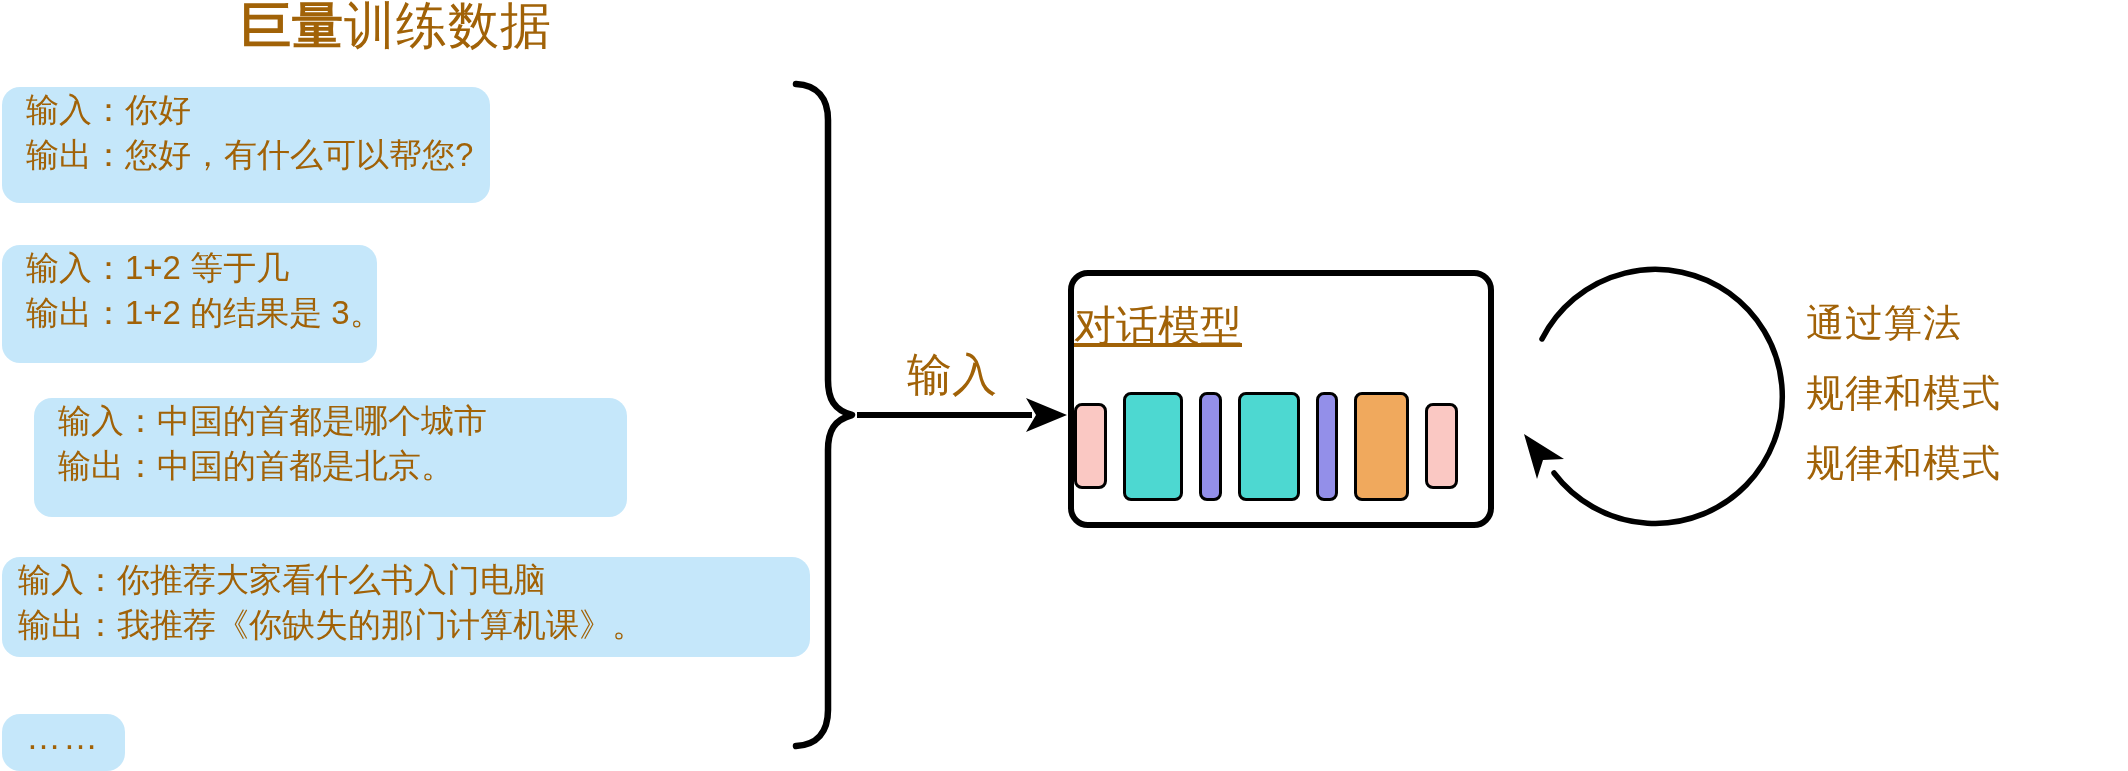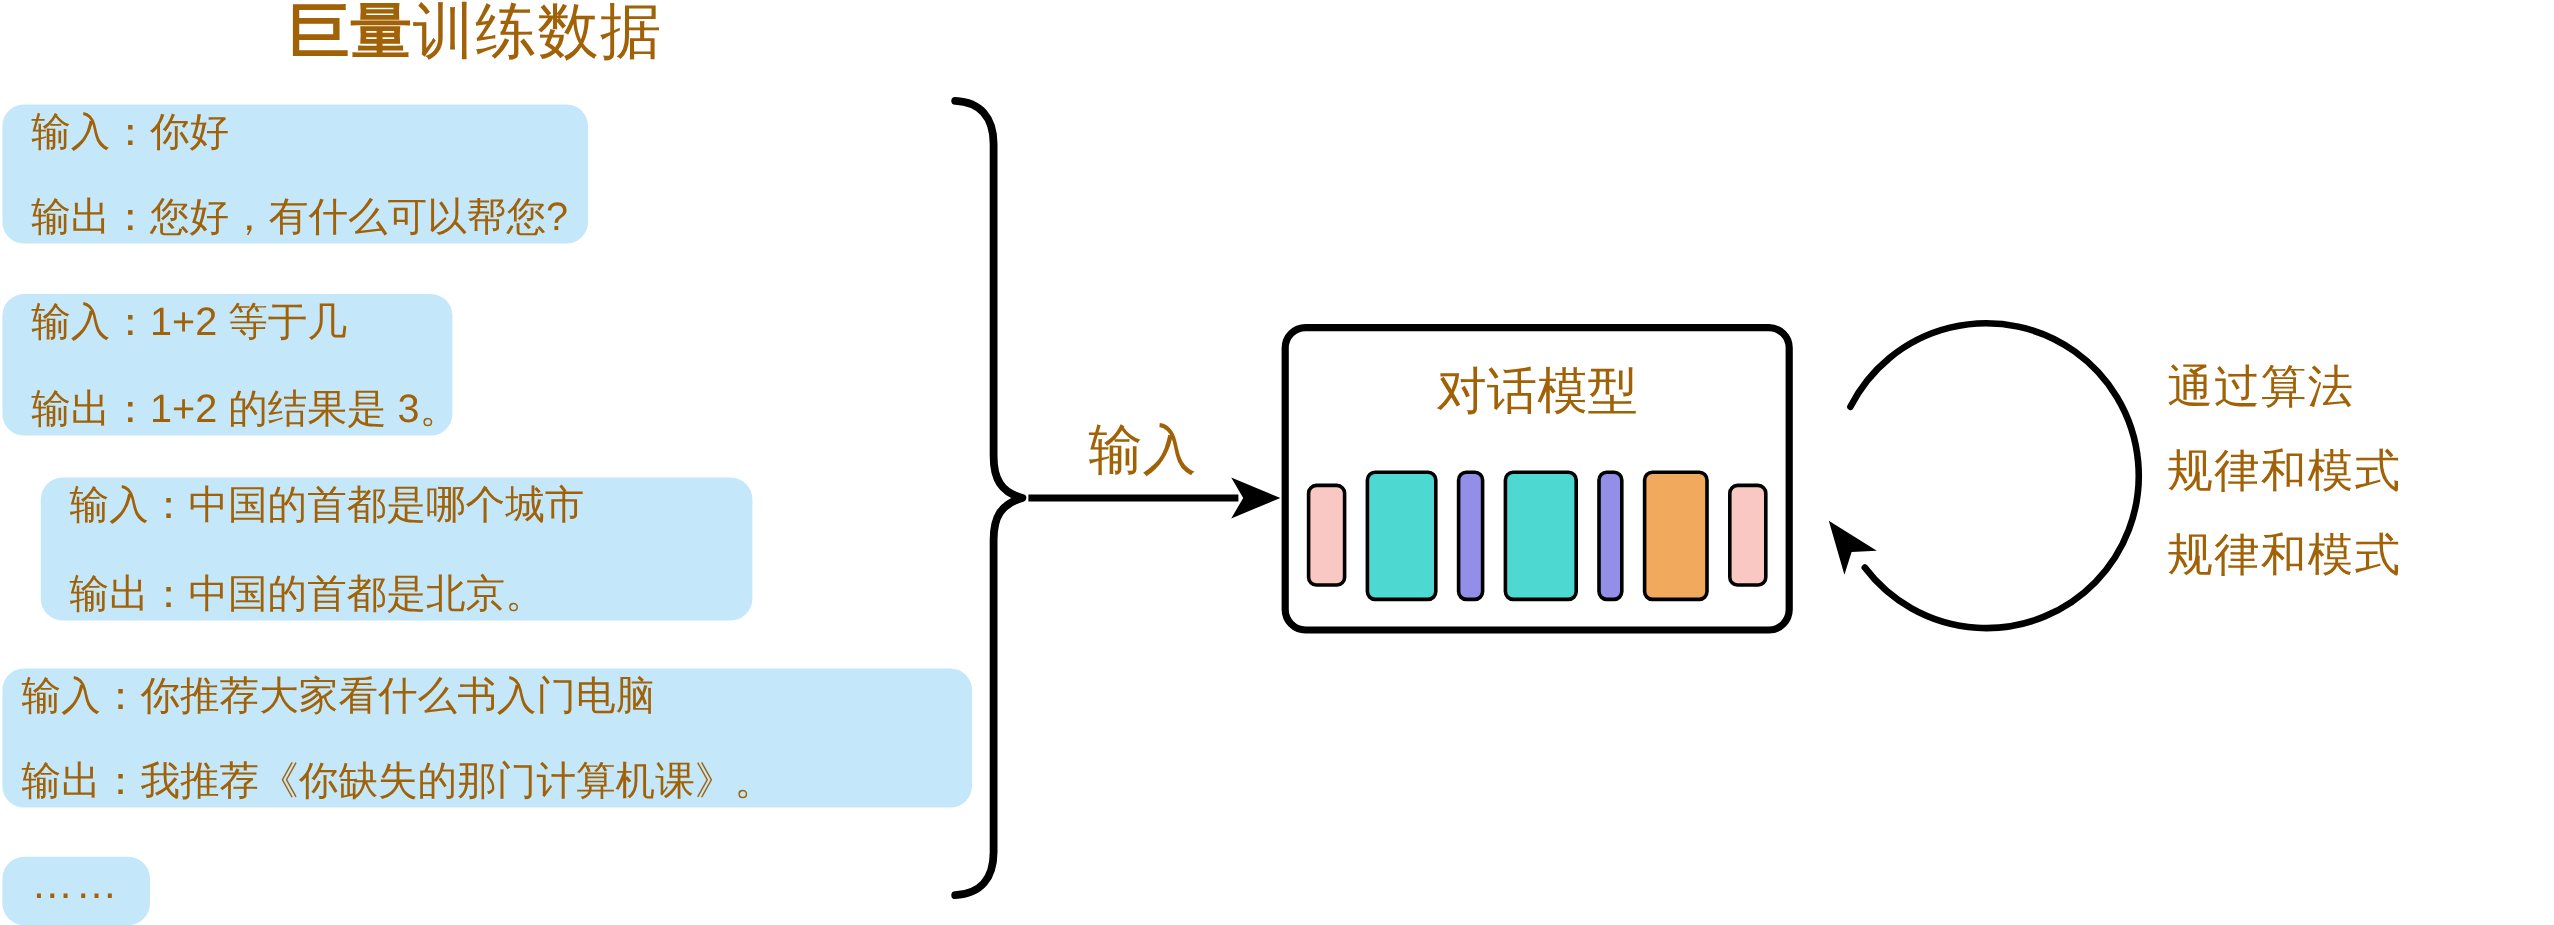--- a/index.html
+++ b/index.html
@@ -9,37 +9,37 @@
     background:#ffffff;
   }
   .title{
     position:absolute;left:0;top:-4px;width:792px;text-align:center;
     font-size:51px;line-height:60px;letter-spacing:1px;white-space:nowrap;
   }
   .title .b{font-weight:bold;}
   .ex-box{
     position:absolute;left:2px;background:var(--box-blue);
     border-radius:18px;box-sizing:border-box;
-    display:flex;flex-direction:column;justify-content:space-between;
+    display:flex;flex-direction:column;justify-content:flex-start;
     padding:0 24px;font-size:33px;line-height:45px;white-space:nowrap;
   }
   .ex-1{top:87px;width:488px;height:116px;}
   .ex-2{top:245px;width:375px;height:118px;}
   .ex-3{top:398px;width:593px;height:119px;margin-left:32px;}
-  .ex-4{top:557px;width:808px;height:116px;padding-left:16px;}
+  .ex-4{top:557px;width:808px;height:100px;padding-left:16px;}
   .ex-5{top:714px;width:123px;height:57px;font-size:35px;letter-spacing:2px;}
   svg.overlay{position:absolute;left:0;top:0;pointer-events:none;}
   .arrow-label{
     position:absolute;left:872px;top:350px;width:160px;text-align:center;
     font-size:45px;line-height:50px;white-space:nowrap;
   }
   .model-box{
     position:absolute;left:1068px;top:270px;width:426px;height:258px;
     box-sizing:border-box;border:6px solid #000;border-radius:20px;
-    background:#fff;display:flex;flex-direction:column;align-items:center;
+    background:#fff;display:flex;flex-direction:column;align-items:flex-start;text-decoration:underline;
   }
   .model-label{margin-top:26px;font-size:42px;line-height:48px;white-space:nowrap;}
   .model-bars{
     display:flex;flex-direction:row;align-items:center;justify-content:center;
     gap:16px;margin-top:41px;height:110px;
   }
   .bar{
     box-sizing:border-box;border:3.5px solid #000;border-radius:8px;flex:0 0 auto;
   }
   .loop-caption{

